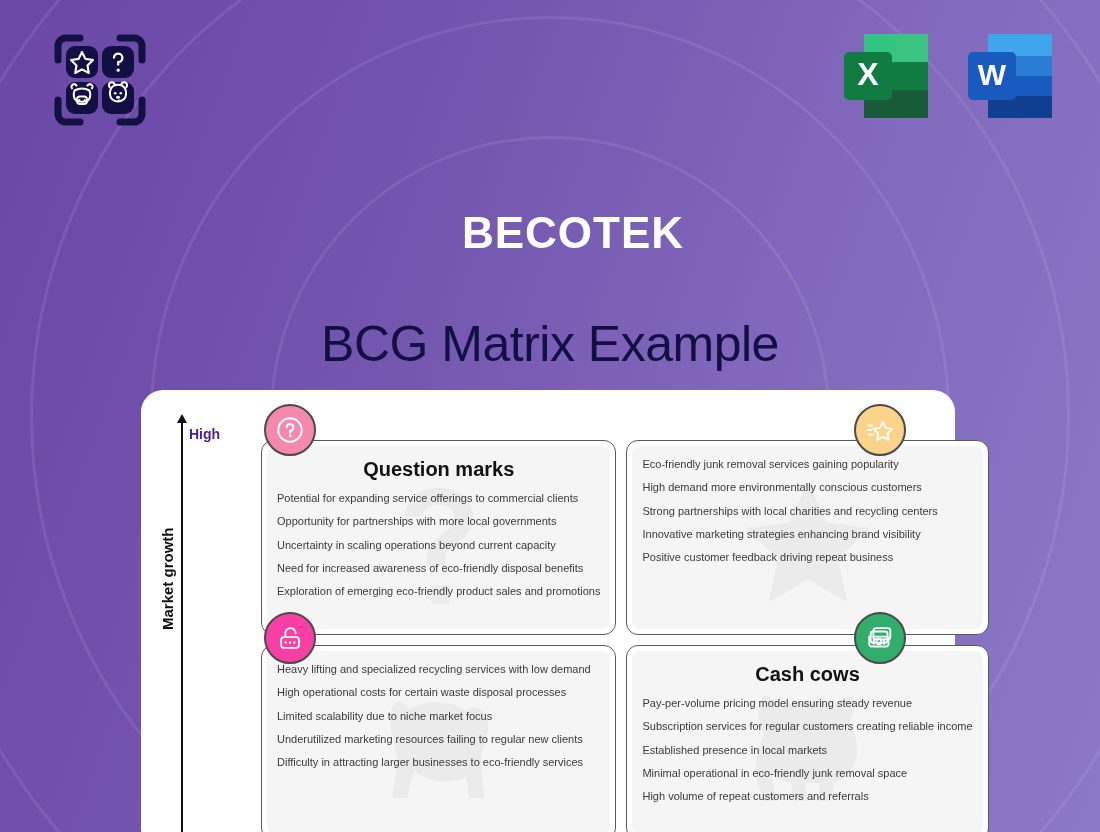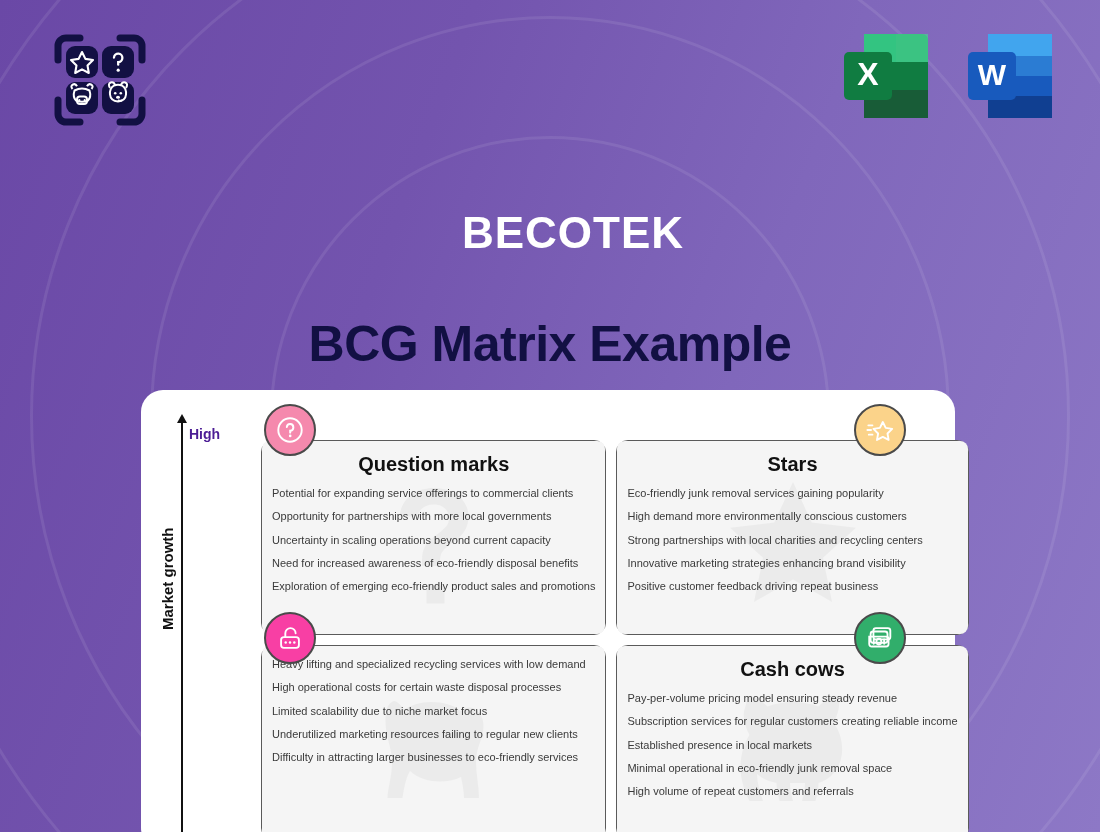--- a/index.html
+++ b/index.html
@@ -45,21 +45,21 @@
 
   
   .brand {
     position: absolute; top: 208px; left: 0; width: 1100px;
     text-align: center; color: #ffffff;
     font-size: 44px; font-weight: 700; letter-spacing: 1px; padding-left: 46px;
   }
   .doc-title {
     position: absolute; top: 315px; left: 0; width: 1100px;
     text-align: center; color: #121043;
-    font-size: 50px; font-weight: 700; letter-spacing: -0.5px;
+    font-size: 50px; font-weight: 400; letter-spacing: -0.5px;
   }
 
   
   .card {
     position: absolute;
     left: 141px; top: 390px;
     width: 814px; height: 460px;
     background: #ffffff;
     border-radius: 22px;
   }
@@ -93,20 +93,21 @@
     display: grid;
     grid-template-columns: 1fr 1fr;
     grid-template-rows: 1fr 1fr;
     gap: 10px;
   }
   .quad {
     position: relative;
     border: 1.6px solid #5a5a5a;
     border-radius: 12px;
     background: #ffffff;
+    padding: 5px;
   }
   .quad-inner {
     position: relative;
     width: 100%; height: 100%;
     background: #f5f5f5;
     border-radius: 8px;
     padding: 12px 10px 8px;
     overflow: hidden;
   }
   .quad-title {
@@ -252,21 +253,20 @@
         </div>
       </div>
 
       <div class="quad">
         <div class="quad-inner">
           <div class="watermark">
             <svg viewBox="0 0 100 100">
                 <path d="M50 8l12.5 27L92 38.5 70 58.5 76 88 50 73 24 88l6-29.5L8 38.5 37.5 35z"></path>
               </svg>
           </div>
-          <div class="quad-title">Stars</div>
           <div class="quad-list">
             <div class="quad-item">Eco-friendly junk removal services gaining popularity</div>
             <div class="quad-item">High demand more environmentally conscious customers</div>
             <div class="quad-item">Strong partnerships with local charities and recycling centers</div>
             <div class="quad-item">Innovative marketing strategies enhancing brand visibility</div>
             <div class="quad-item">Positive customer feedback driving repeat business</div>
           </div>
         </div>
       </div>
 

